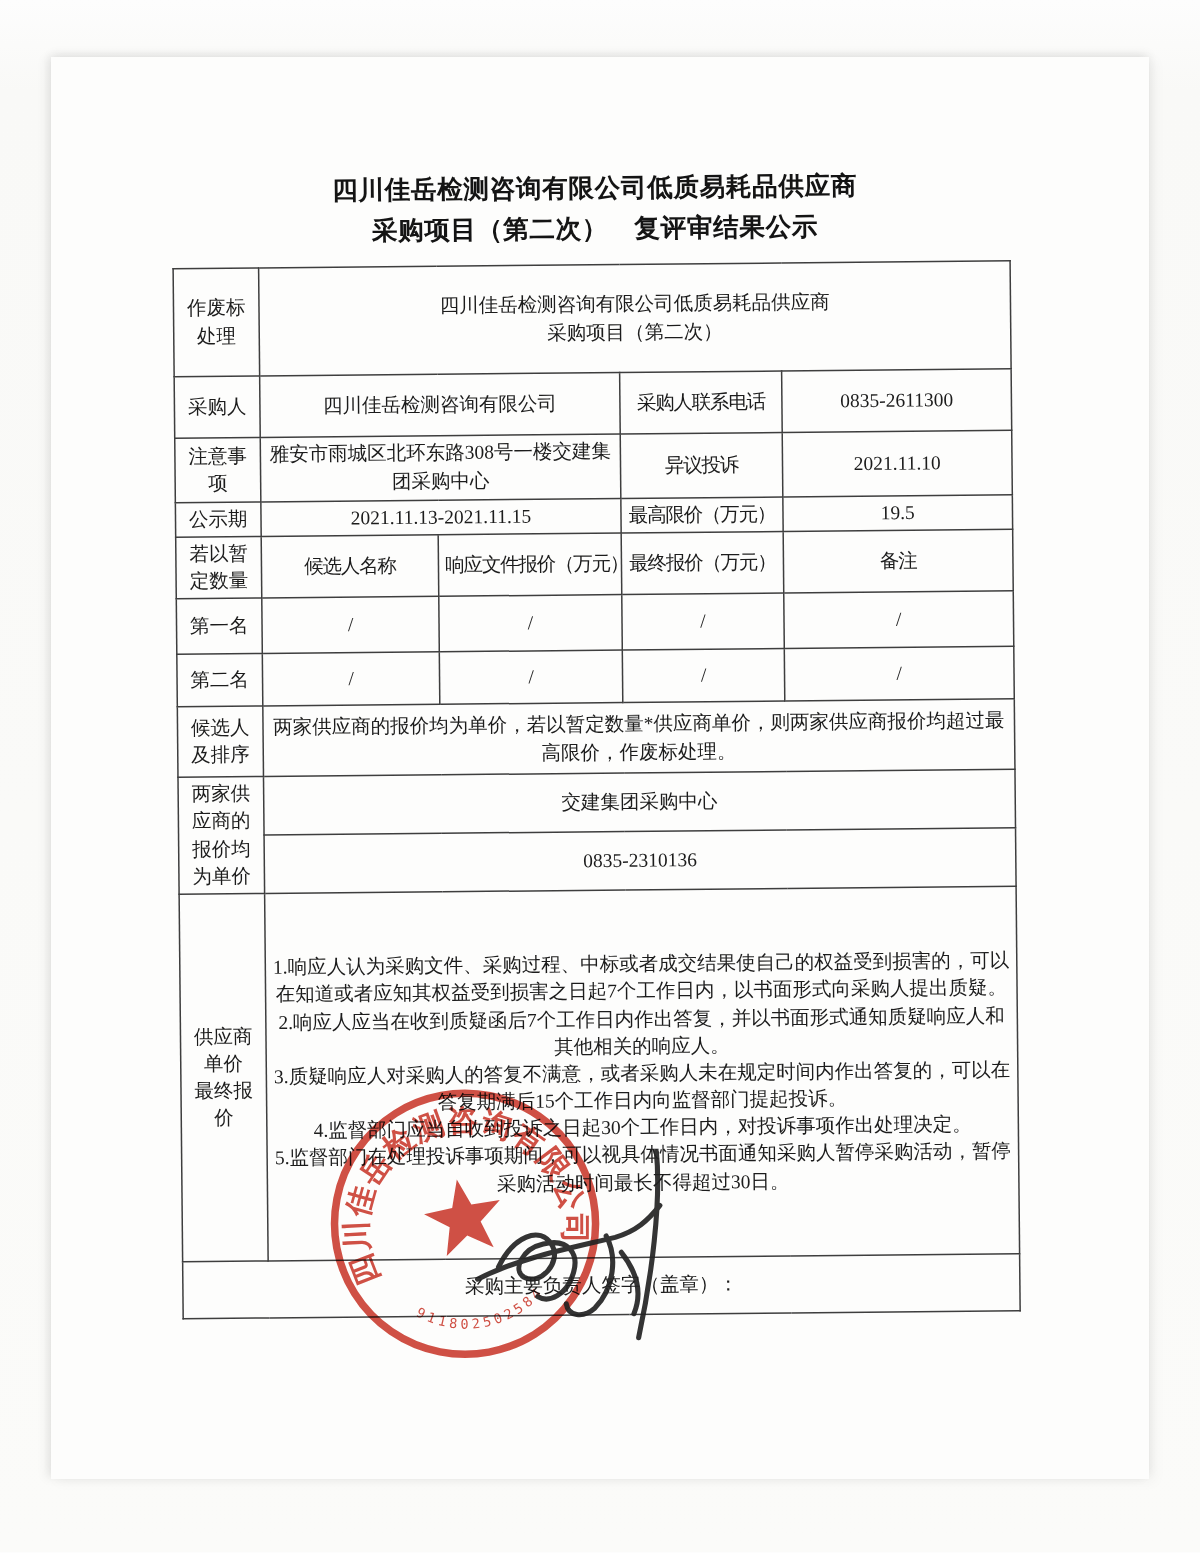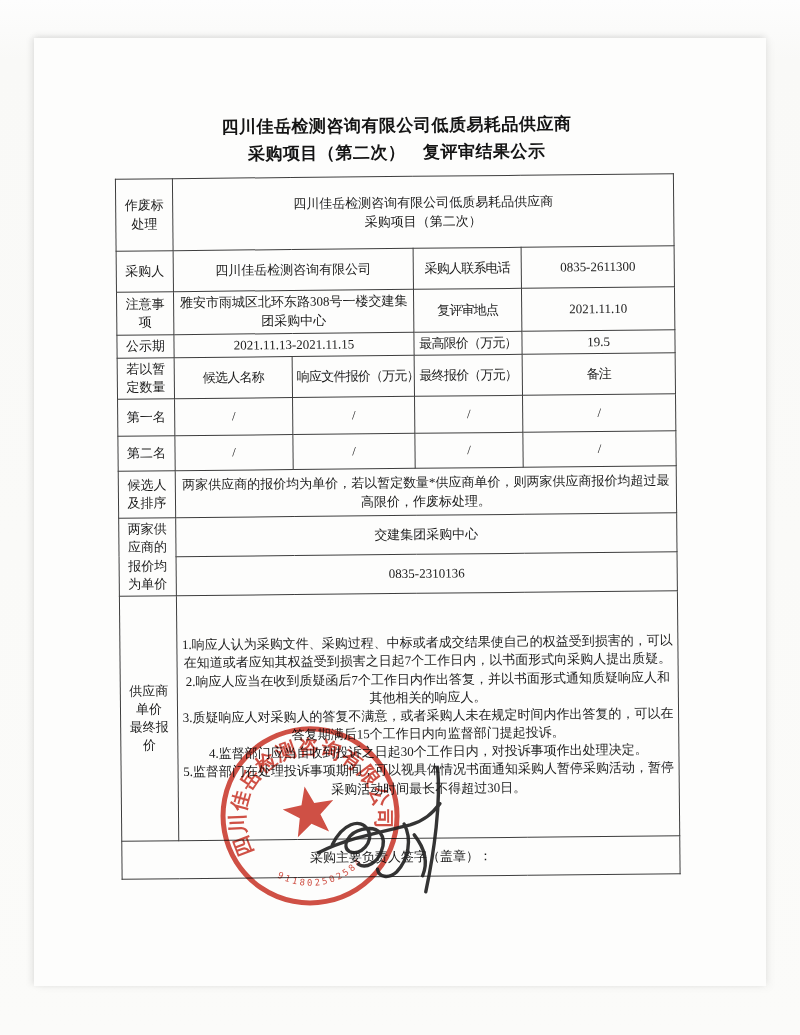--- a/index.html
+++ b/index.html
@@ -86,21 +86,21 @@
     <tr style="height:41px">
       <td class="lbl">采购人</td>
       <td colspan="2">四川佳岳检测咨询有限公司</td>
       <td class="hdr">采购人联系电话</td>
       <td>0835-2611300</td>
     </tr>
 
     <tr style="height:42px">
       <td class="lbl">注意事项</td>
       <td colspan="2" style="line-height:1.45">雅安市雨城区北环东路308号一楼交建集团采购中心</td>
-      <td class="hdr">复评审地点</td>
+      <td class="hdr">异议投诉</td>
       <td>2021.11.10</td>
     </tr>
 
     <tr style="height:22px">
       <td class="lbl">公示期</td>
       <td colspan="2">2021.11.13-2021.11.15</td>
       <td class="hdr">最高限价（万元）</td>
       <td>19.5</td>
     </tr>
 

